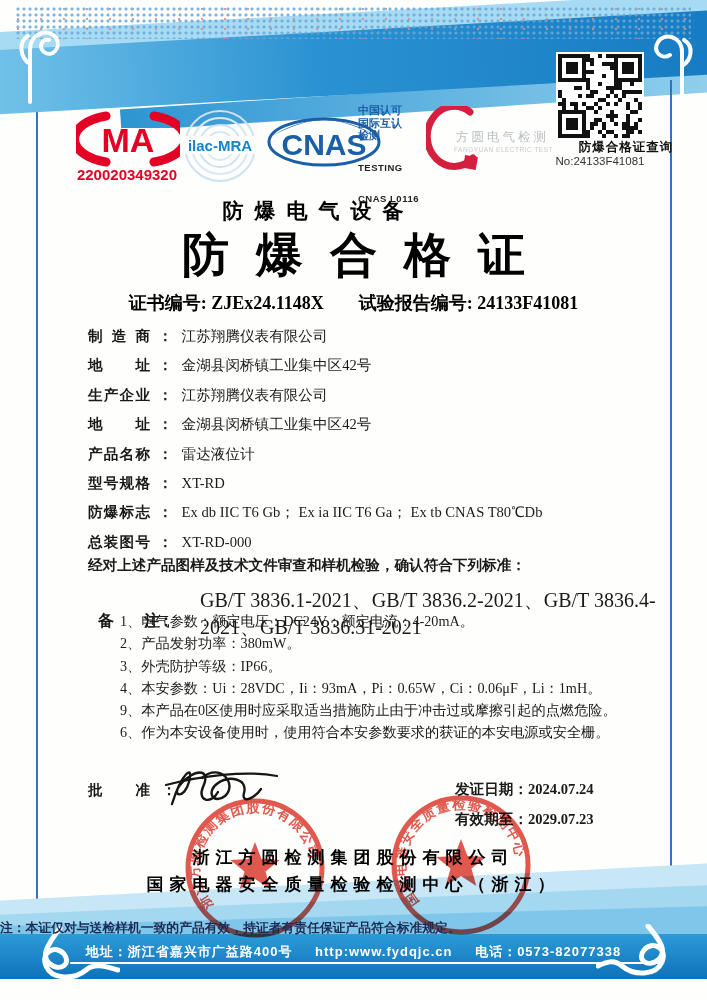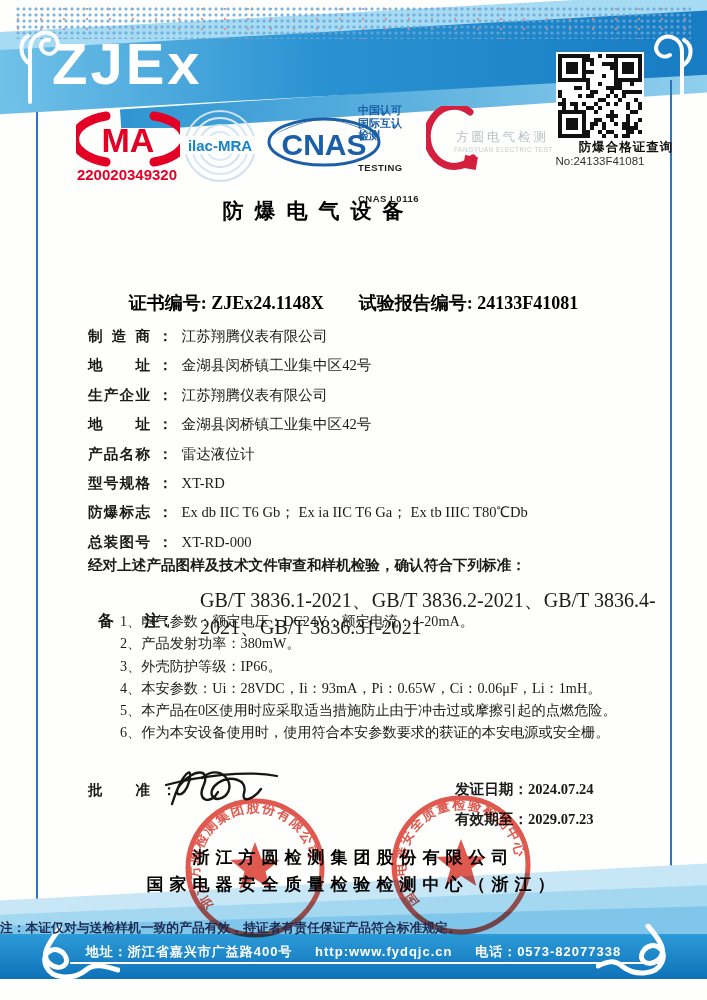--- a/index.html
+++ b/index.html
@@ -87,21 +87,20 @@
 </head>
 <body>
 
 <div class="page">
 
   <div class="band">
     <div class="b-light"></div>
     <div class="b-main"></div>
     <div class="b-sweep"></div>
     <div class="dots"></div>
-    <div class="brand">ZJEx</div>
     <svg class="flourish" style="left:16px;top:24px" width="70" height="80" viewBox="0 0 70 80">
       <path d="M14,78 L14,26 C14,8 34,4 40,14 C46,24 36,34 28,28 C22,23 26,14 33,16 M14,40 C4,34 2,18 12,12" fill="none" stroke="#fff" stroke-width="4" stroke-linecap="round"></path>
     </svg>
     <svg class="flourish" style="left:636px;top:30px" width="60" height="70" viewBox="0 0 60 70">
       <path d="M46,68 L46,22 C46,6 28,2 22,12 C16,22 26,30 34,25 M46,36 C56,30 58,16 48,10" fill="none" stroke="#fff" stroke-width="4" stroke-linecap="round"></path>
     </svg>
   </div>
 
   <div class="vl vl-left"></div>
   <div class="vl vl-right"></div>
@@ -256,51 +255,52 @@
         <rect x="66" y="10" width="12" height="12" fill="#111"></rect>
         <rect x="2" y="58" width="28" height="28" fill="#111"></rect>
         <rect x="6" y="62" width="20" height="20" fill="#fff"></rect>
         <rect x="10" y="66" width="12" height="12" fill="#111"></rect>
       </svg>
   </div>
   <div class="qr-cap">防爆合格证查询</div>
   <div class="qr-no">No:24133F41081</div>
 
   <div class="t-cat">防爆电气设备</div>
+  <div class="t-main">防爆合格证</div>
   <div class="t-nums">
     <span>证书编号:</span>
     <span>ZJEx24.1148X</span>
     <span class="gap"></span>
     <span>试验报告编号:</span>
     <span>24133F41081</span>
   </div>
 
   <div class="fields">
     <div class="frow"><span class="jlabel">制造商</span><span class="fcolon">：</span><span>江苏翔腾仪表有限公司</span></div>
     <div class="frow"><span class="jlabel">地址</span><span class="fcolon">：</span><span>金湖县闵桥镇工业集中区42号</span></div>
     <div class="frow"><span class="jlabel">生产企业</span><span class="fcolon">：</span><span>江苏翔腾仪表有限公司</span></div>
     <div class="frow"><span class="jlabel">地址</span><span class="fcolon">：</span><span>金湖县闵桥镇工业集中区42号</span></div>
     <div class="frow"><span class="jlabel">产品名称</span><span class="fcolon">：</span><span>雷达液位计</span></div>
     <div class="frow"><span class="jlabel">型号规格</span><span class="fcolon">：</span><span>XT-RD</span></div>
-    <div class="frow"><span class="jlabel">防爆标志</span><span class="fcolon">：</span><span>Ex db IIC T6 Gb； Ex ia IIC T6 Ga； Ex tb IIIC T80℃Db</span></div>
+    <div class="frow"><span class="jlabel">防爆标志</span><span class="fcolon">：</span><span>Ex db IIC T6 Gb； Ex ia IIC T6 Ga； Ex tb CNAS T80℃Db</span></div>
     <div class="frow"><span class="jlabel">总装图号</span><span class="fcolon">：</span><span>XT-RD-000</span></div>
   </div>
 
   <div class="statement">经对上述产品图样及技术文件审查和样机检验，确认符合下列标准：</div>
   <div class="standards">GB/T 3836.1-2021、GB/T 3836.2-2021、GB/T 3836.4-2021、GB/T 3836.31-2021</div>
 
   <div class="remarks">
     <span class="rlabel jlabel">备注</span>
     <span class="rcolon">：</span>
     <div class="ritems">
       <div class="ritem">1、电气参数：额定电压：DC24V；额定电流：4-20mA。</div>
       <div class="ritem">2、产品发射功率：380mW。</div>
       <div class="ritem">3、外壳防护等级：IP66。</div>
       <div class="ritem">4、本安参数：Ui：28VDC，Ii：93mA，Pi：0.65W，Ci：0.06μF，Li：1mH。</div>
-      <div class="ritem">5、本产品在0区使用时应采取适当措施防止由于冲击过或摩擦引起的点燃危险。</div>
+      <div class="ritem">9、本产品在0区使用时应采取适当措施防止由于冲击过或摩擦引起的点燃危险。</div>
       <div class="ritem">6、作为本安设备使用时，使用符合本安参数要求的获证的本安电源或安全栅。</div>
     </div>
   </div>
 
   <div class="approve">
     <span class="jlabel">批准</span>
     <span class="fcolon">：</span>
   </div>
   <svg class="sig" width="125" height="68" viewBox="0 0 125 68">
     <path d="M14,52 C24,20 36,12 31,30 C26,48 13,44 22,33 C35,17 54,15 45,35 C39,49 53,53 60,40" fill="none" stroke="#161616" stroke-width="2.4" stroke-linecap="round"></path>

